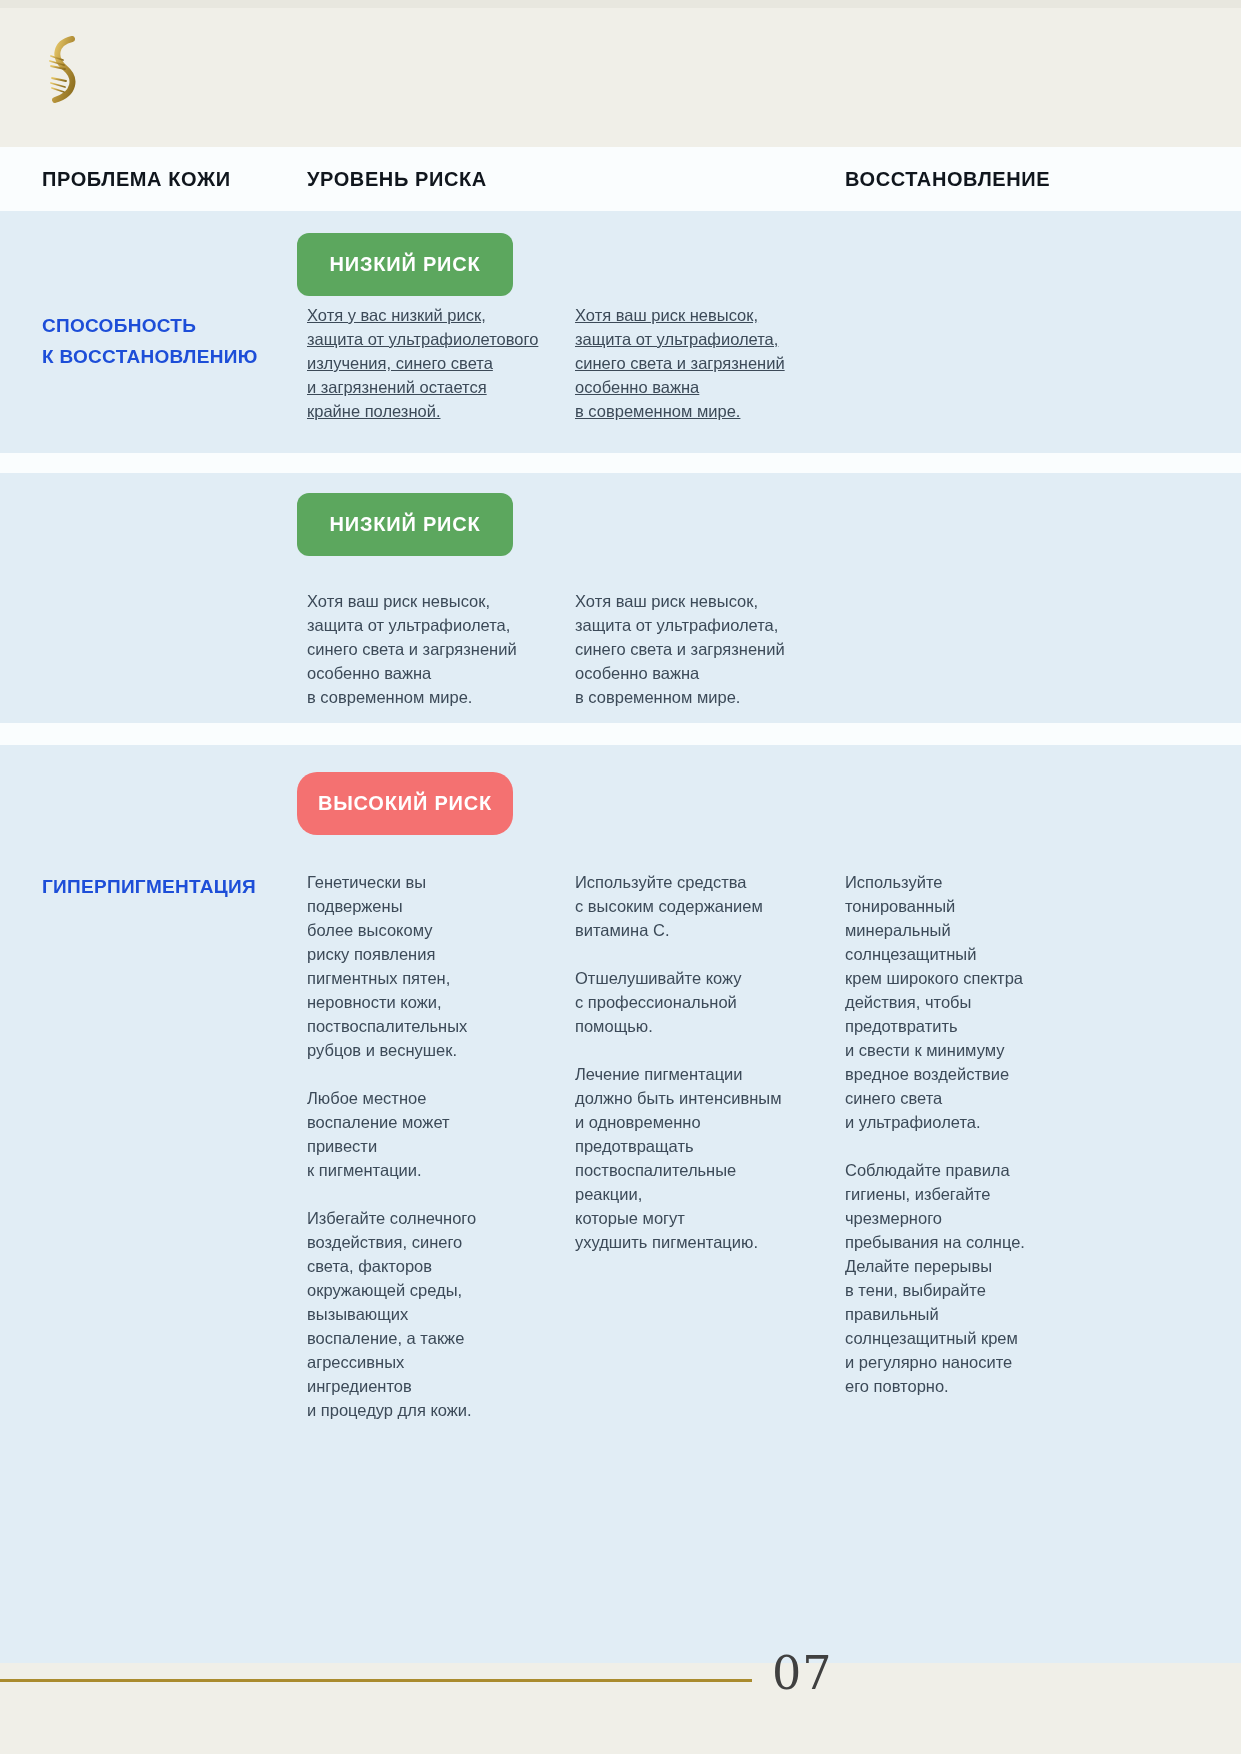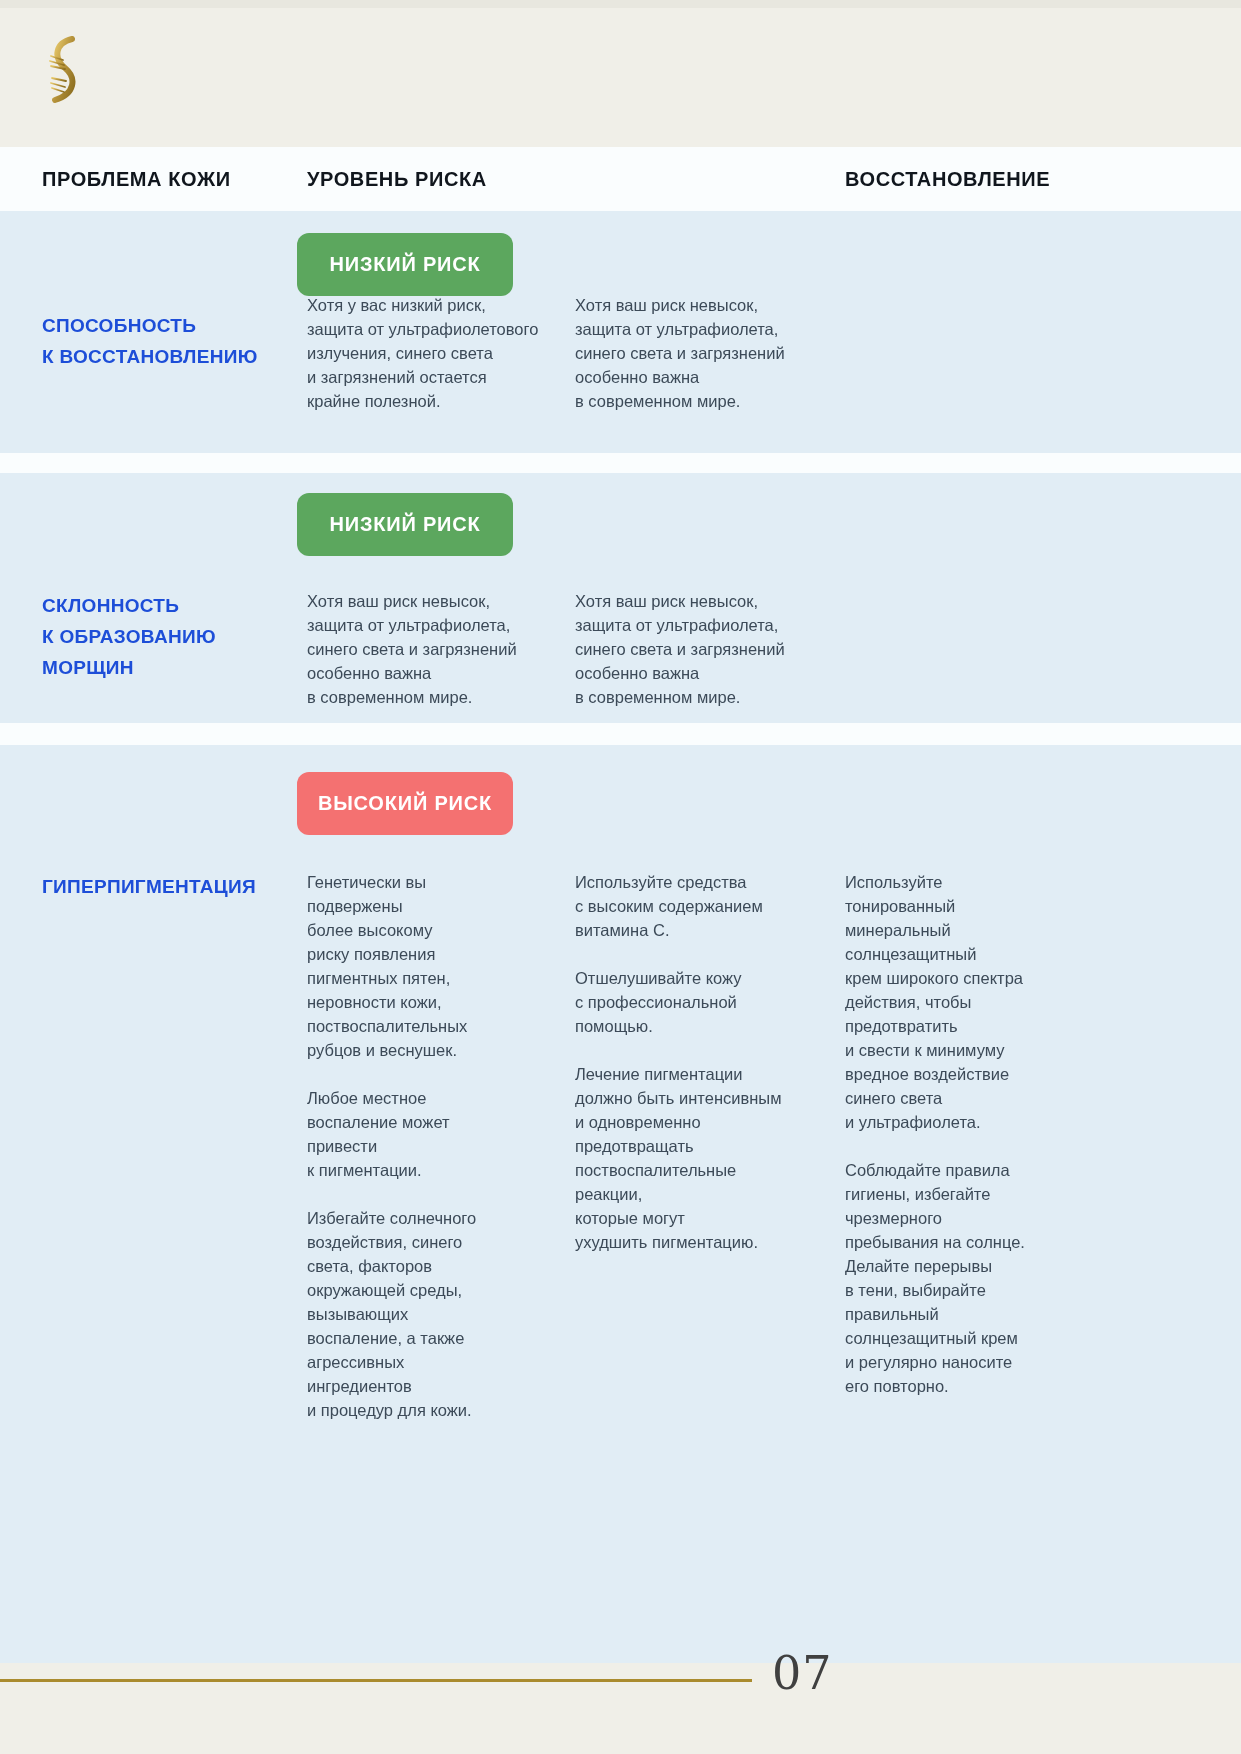--- a/index.html
+++ b/index.html
@@ -41,42 +41,42 @@
     position:absolute; left:297px; width:216px; height:63px;
     border-radius:12px;
     display:flex; align-items:center; justify-content:center;
     color:#ffffff; font-size:20px; font-weight:700; letter-spacing:0.8px;
     white-space:nowrap;
   }
   .badge[data-risk="low"]  { background:#5ca75e; }
   .badge[data-risk="high"] { background:#f47171; }
   .sec1 .badge { top:22px; }
   .sec2 .badge { top:20px; }
-  .sec3 .badge { top:27px; }
+  .sec3 .badge { top:27px;border-radius:20px; }
 
   .problem-title {
     position:absolute; left:42px; width:260px;
     font-size:19px; font-weight:700; color:#1d4ed8;
     line-height:1.62; letter-spacing:0.3px;
     white-space:pre-line;
   }
   .sec1 .problem-title { top:100px; }
   .sec2 .problem-title { top:118px; }
   .sec3 .problem-title { top:127px; }
 
   .cell-text {
     position:absolute;
     font-size:16.5px; font-weight:400; color:#3c4a58;
     line-height:24px;
     white-space:pre-line;
   }
   .cell-risk        { left:307px; width:262px; }
   .cell-prevention  { left:575px; width:268px; }
   .cell-restoration { left:845px; width:250px; }
-  .sec1 .cell-text { top:82px; }
+  .sec1 .cell-text { top:92px;text-decoration:underline; }
   .sec2 .cell-text { top:116px; }
   .sec3 .cell-text { top:125px; }
 
   .footer-line {
     position:absolute; left:0; top:1671px; width:752px; height:3px;
     background:#aa8b2e;
   }
   .page-number {
     position:absolute; left:772px; top:1638px;
     font-family:"DejaVu Serif", serif;
@@ -129,23 +129,20 @@
       <div class="cell-text cell-prevention">Хотя ваш риск невысок,
 защита от ультрафиолета,
 синего света и загрязнений
 особенно важна
 в современном мире.</div>
       <div class="cell-text cell-restoration"></div>
     </div>
 
     <div class="section sec2">
       <div class="badge" data-risk="low">НИЗКИЙ РИСК</div>
-      <div class="problem-title">СКЛОННОСТЬ
-К ОБРАЗОВАНИЮ
-МОРЩИН</div>
       <div class="cell-text cell-risk">Хотя ваш риск невысок,
 защита от ультрафиолета,
 синего света и загрязнений
 особенно важна
 в современном мире.</div>
       <div class="cell-text cell-prevention">Хотя ваш риск невысок,
 защита от ультрафиолета,
 синего света и загрязнений
 особенно важна
 в современном мире.</div>

